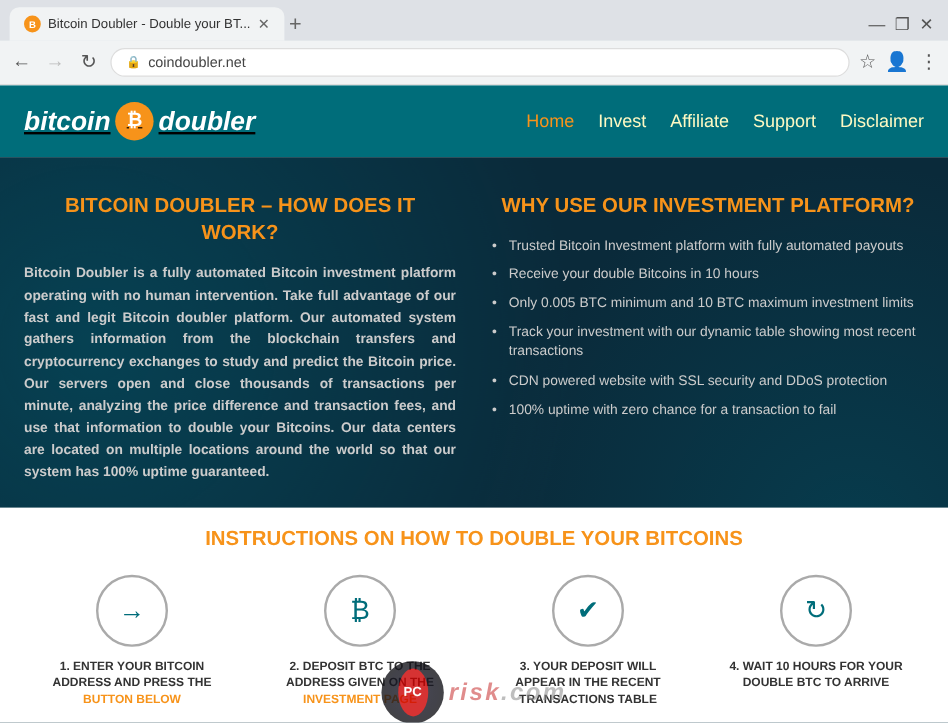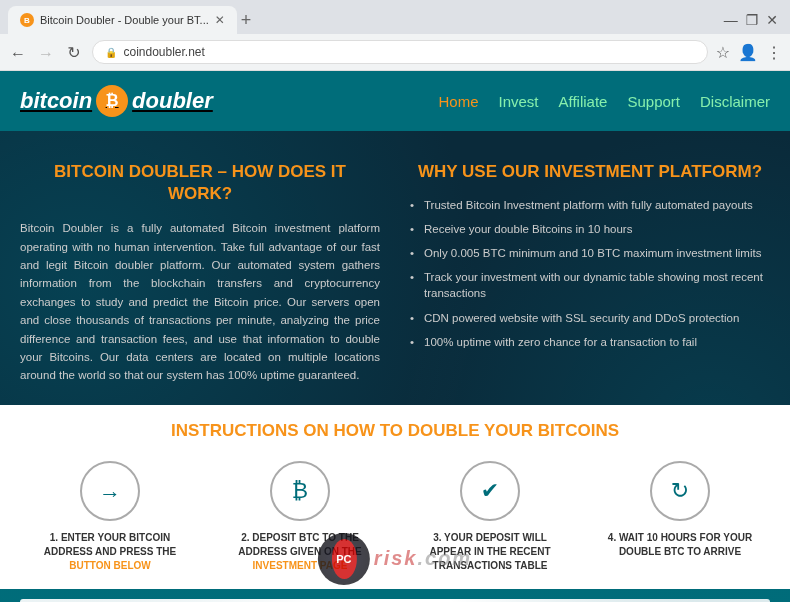--- a/index.html
+++ b/index.html
@@ -93,21 +93,21 @@
     .logo-bitcoin { font-size: 22px; font-weight: bold; color: #fff; font-style: italic; }
     .logo-icon {
       width: 32px; height: 32px;
       background: #f7931a;
       border-radius: 50%;
       display: flex; align-items: center; justify-content: center;
       color: #fff; font-weight: bold; font-size: 16px;
     }
     .logo-doubler { font-size: 22px; font-weight: bold; color: #fff; font-style: italic; }
     .nav-links { display: flex; gap: 20px; align-items: center; }
-    .nav-link { color: #86efac; text-decoration: none; font-size: 15px; font-weight: 500; cursor: pointer; }
+    .nav-link { color: #fef9c3; text-decoration: none; font-size: 15px; font-weight: 500; cursor: pointer; }
     .nav-link.active { color: #f7931a; }
 
     
     .content-wrapper {
       width: 100%;
       background: #0a2a3a;
       position: relative;
     }
 
     .content-inner {
@@ -144,20 +144,21 @@
       text-align: center;
       margin-bottom: 14px;
       line-height: 1.3;
     }
 
     .section-text {
       font-size: 11.5px;
       color: #ccc;
       line-height: 1.6;
       text-align: justify;
+      font-weight: bold;
     }
 
     .bullet-list {
       list-style: none;
       padding: 0;
     }
     .bullet-list li {
       font-size: 11.5px;
       color: #ccc;
       margin-bottom: 8px;

